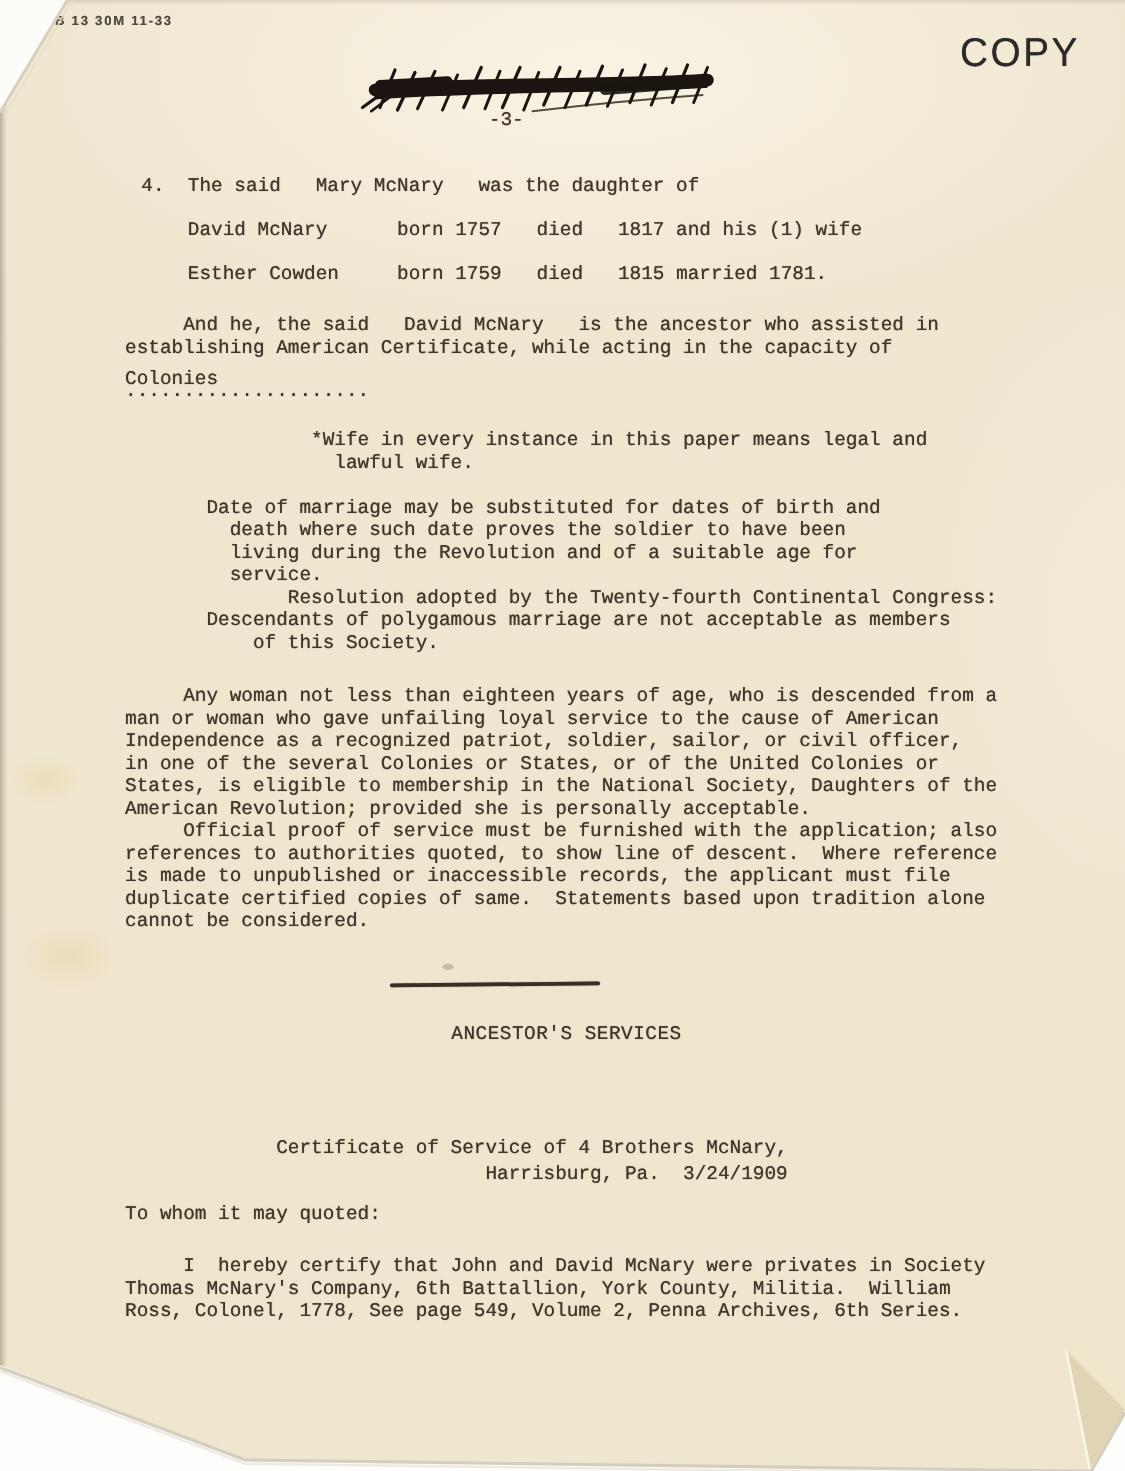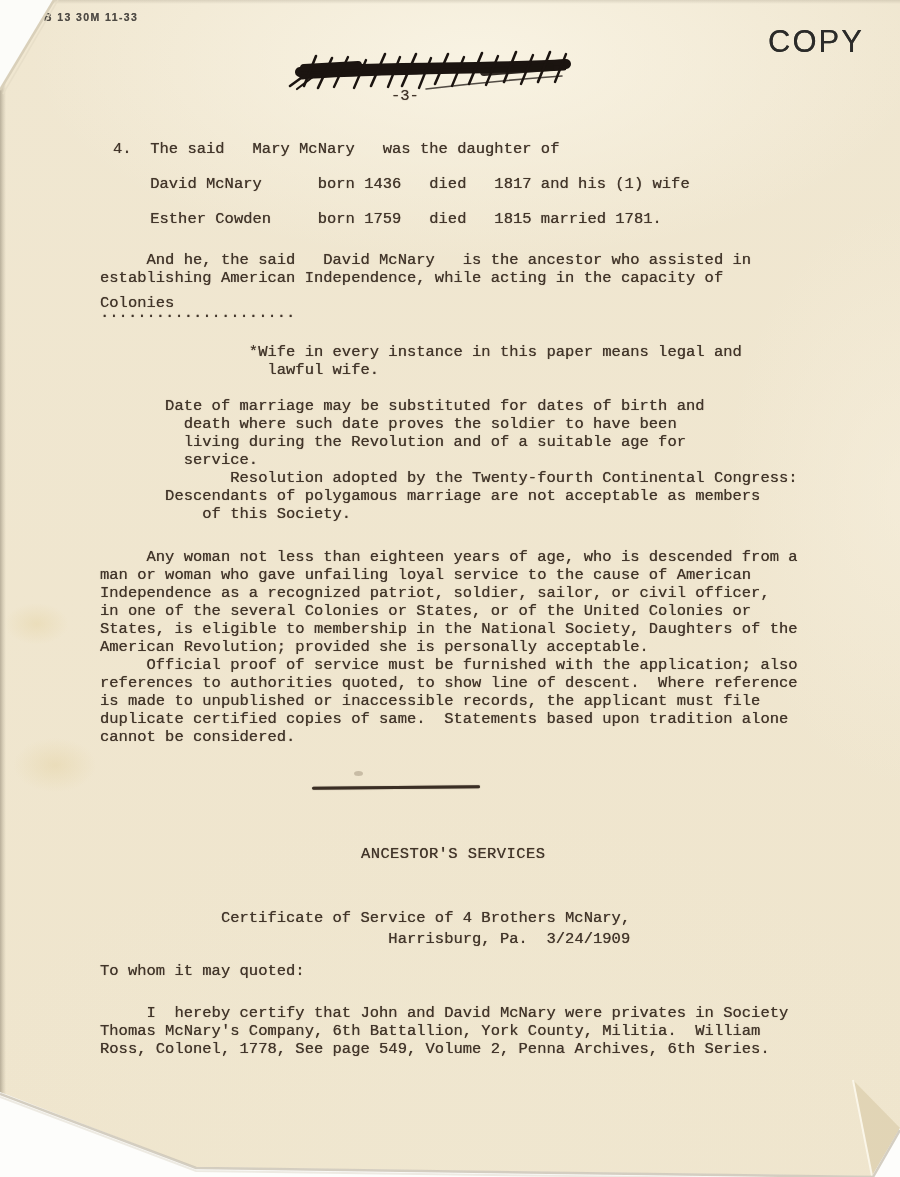--- a/index.html
+++ b/index.html
@@ -20,21 +20,21 @@
     background:
       linear-gradient(to right, rgba(120,110,92,.45) 0px, rgba(150,140,118,.25) 3px, rgba(150,140,118,0) 6px),
       linear-gradient(to bottom, rgba(130,120,100,.22) 0px, rgba(130,120,100,0) 4px);
   }
   
   .typed{position:absolute;font-family:"Liberation Mono","DejaVu Sans Mono",monospace;
     font-size:15.5px;line-height:18px;white-space:pre;color:#42352a;
     text-shadow:0 0 .7px rgba(62,50,38,.85);z-index:2;}
   .lh175{line-height:17.5px;}
   .lh21{line-height:21px;text-align:right;}
-  .heading{letter-spacing:.4px;margin-top:27px;}
+  .heading{letter-spacing:.4px;}
   
   #stamp{position:absolute;left:44px;top:11px;font-family:"Liberation Sans",sans-serif;
     font-size:10.5px;font-weight:bold;letter-spacing:1.4px;color:#4e4a44;z-index:2;
     text-shadow:0 0 .5px rgba(78,74,68,.7);}
   #copy{position:absolute;left:768px;top:24px;font-family:"Liberation Sans",sans-serif;
     font-size:31px;font-weight:400;letter-spacing:2px;color:#2b2b29;z-index:2;
     text-shadow:0 0 .6px rgba(43,43,41,.8);transform:scaleY(1.04);}
   #pagenum{left:391px;top:87px;}
   
   #divider{position:absolute;left:312px;top:786px;width:168px;height:3px;background:#3a2e24;
@@ -79,26 +79,26 @@
         <path d="M138,47 Q205,39 274,34" stroke-width="1.6" opacity=".75"></path>
       </g>
     </svg>
 
     <div id="stamp">B 13   30M   11-33</div>
     <div id="copy">COPY</div>
     <div class="typed" id="pagenum">-3-</div>
 
     <div class="typed lh175" style="left:113px;top:141px">4.  The said   Mary McNary   was the daughter of
 
-    David McNary      born 1436   died   1817 and his (1) wife
+    David McNary      born 1757   died   1817 and his (1) wife
 
     Esther Cowden     born 1759   died   1815 married 1781.</div>
 
     <div class="typed" style="left:100px;top:251px">     And he, the said   David McNary   is the ancestor who assisted in
-establishing American Independence, while acting in the capacity of</div>
+establishing American Certificate, while acting in the capacity of</div>
 
     <div class="typed" style="left:100px;top:294px">Colonies</div>
     <div class="typed" style="left:100px;top:304px">.....................</div>
 
     <div class="typed" style="left:100px;top:548px">     Any woman not less than eighteen years of age, who is descended from a
 man or woman who gave unfailing loyal service to the cause of American
 Independence as a recognized patriot, soldier, sailor, or civil officer,
 in one of the several Colonies or States, or of the United Colonies or
 States, is eligible to membership in the National Society, Daughters of the
 American Revolution; provided she is personally acceptable.

